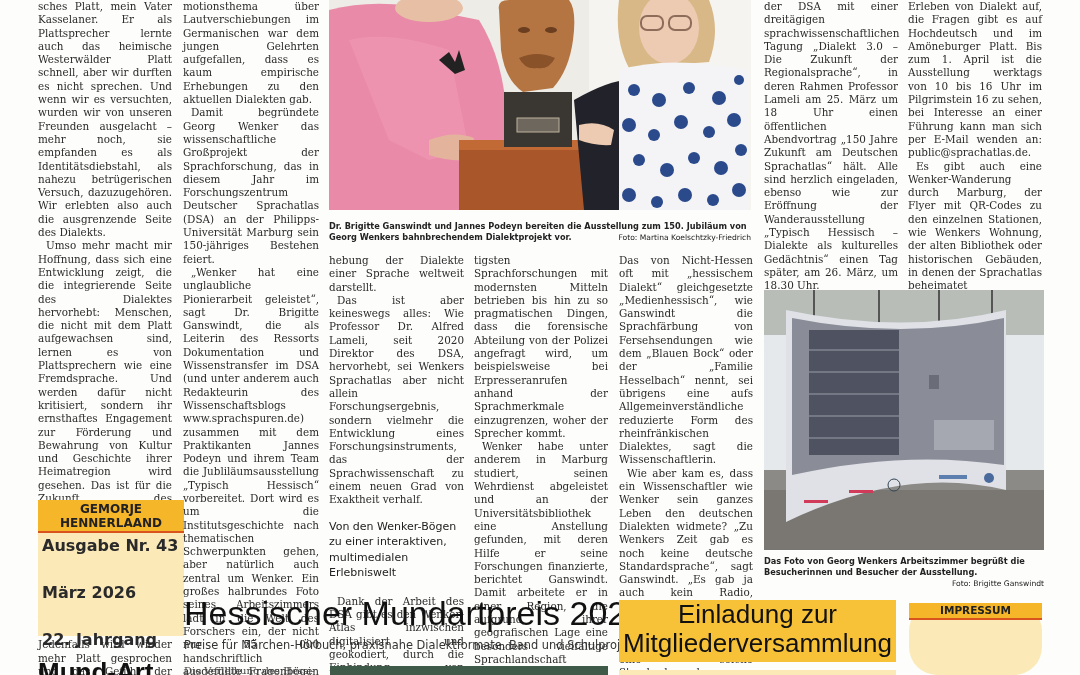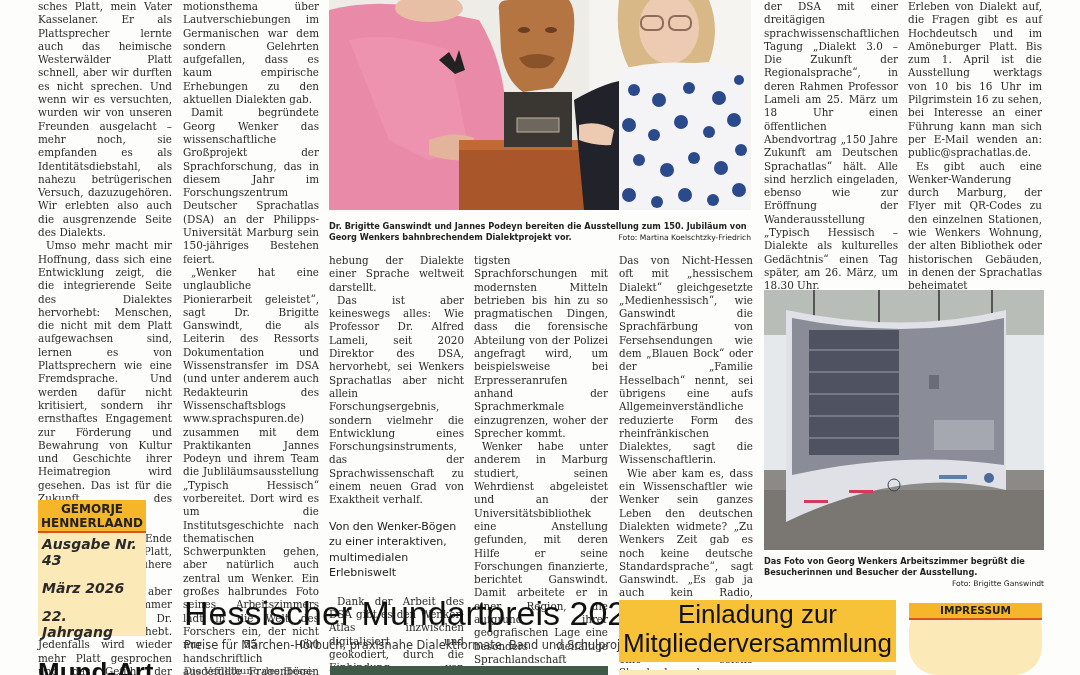--- a/index.html
+++ b/index.html
@@ -7,46 +7,46 @@
          font-family:"DejaVu Serif", "Liberation Serif", serif; color:#2a2a2a; }
   .col { position:absolute; font-size:10.4px; line-height:13.3px; text-align:justify; hyphens:manual; }
   .col p { margin:0; text-indent:8px; }
   .col p.noind { text-indent:0; }
   .caption { position:absolute; font-family:"DejaVu Sans","Liberation Sans",sans-serif; font-size:8.2px; line-height:11px; font-weight:bold; color:#222; }
   .caption .credit { font-weight:normal; float:right; font-size:7.6px; }
   .subhead { font-family:"DejaVu Sans","Liberation Sans",sans-serif; font-size:11px; line-height:15.5px; font-weight:normal; color:#222; margin:12px 0 14px 0; text-align:left; }
   .photo { position:absolute; overflow:hidden; }
   .infobox { position:absolute; background:#fbe9b8; }
   .infobox-head { background:#f6b62a; border-bottom:2px solid #d9531e; text-align:center; font-family:"DejaVu Sans","Liberation Sans",sans-serif; font-weight:bold; color:#222; }
-  .infobox .line { font-family:"DejaVu Sans","Liberation Sans",sans-serif; font-weight:bold; font-size:14px; padding:6px 4px;font-style:italic; }
+  .infobox .line { font-family:"DejaVu Sans","Liberation Sans",sans-serif; font-weight:bold; font-size:16px; padding:14px 4px; }
   .infobox .body { font-family:"DejaVu Sans","Liberation Sans",sans-serif; font-size:8.7px; line-height:10.3px; padding:1px 4px; text-align:justify; color:#333; }
   .headline { position:absolute; font-family:"Liberation Sans", sans-serif; color:#111; white-space:nowrap; }
 </style>
 </head>
 <body>
 
 <div class="col" style="left:38px; top:0px; width:134px;">
   <p class="noind">sches Platt, mein Vater Kasselaner. Er als Plattsprecher lernte auch das heimische Westerwälder Platt schnell, aber wir durften es nicht sprechen. Und wenn wir es versuchten, wurden wir von unseren Freunden ausgelacht – mehr noch, sie empfanden es als Identitätsdiebstahl, als nahezu betrügerischen Versuch, dazuzugehören. Wir erlebten also auch die ausgrenzende Seite des Dialekts.</p>
   <p>Umso mehr macht mir Hoffnung, dass sich eine Entwicklung zeigt, die die integrierende Seite des Dialektes hervorhebt: Menschen, die nicht mit dem Platt aufgewachsen sind, lernen es von Plattsprechern wie eine Fremdsprache. Und werden dafür nicht kritisiert, sondern ihr ernsthaftes Engagement zur Förderung und Bewahrung von Kultur und Geschichte ihrer Heimatregion wird gesehen. Das ist für die Zukunft des Plattsprechens vielversprechend. Vielleicht steht am Ende nicht das „reine“ Platt, das frühere Generationen gesprochen haben, aber Sprache hat sich immer verändert, wie Dr. Ganswindt hervorhebt. Jedenfalls wird wieder mehr Platt gesprochen und das Gefühl der Zusammengehörigkeit gestärkt. Wenn das keine schönen Aussichten sind!</p>
 </div>
 
-<div class="infobox" style="left:38px; top:500px; width:108px; height:136px;">
+<div class="infobox" style="left:38px; top:500px; width:146px; height:136px;">
   <div class="infobox-head" style="font-size:12px; line-height:14px; padding:2px 0 1px;">
     <div>GEMORJE</div>
     <div>HENNERLAAND</div>
   </div>
   <div class="line" style="padding-top:3px;">Ausgabe Nr. 43</div>
   <div class="line">März 2026</div>
   <div class="line">22. Jahrgang</div>
 </div>
 
 <div class="headline" style="left:38px; top:659px; font-size:26px; font-weight:bold; line-height:26px;">Mund-Art</div>
 
 <div class="col" style="left:183px; top:0px; width:136px;">
-  <p class="noind">motionsthema über Lautverschiebungen im Germanischen war dem sondern Gelehrten aufgefallen, dass es kaum empirische Erhebungen zu den aktuellen Dialekten gab.</p>
+  <p class="noind">motionsthema über Lautverschiebungen im Germanischen war dem jungen Gelehrten aufgefallen, dass es kaum empirische Erhebungen zu den aktuellen Dialekten gab.</p>
   <p>Damit begründete Georg Wenker das wissenschaftliche Großprojekt der Sprachforschung, das in diesem Jahr im Forschungszentrum Deutscher Sprachatlas (DSA) an der Philipps-Universität Marburg sein 150-jähriges Bestehen feiert.</p>
   <p>„Wenker hat eine unglaubliche Pionierarbeit geleistet“, sagt Dr. Brigitte Ganswindt, die als Leiterin des Ressorts Dokumentation und Wissenstransfer im DSA (und unter anderem auch Redakteurin des Wissenschaftsblogs www.sprachspuren.de) zusammen mit dem Praktikanten Jannes Podeyn und ihrem Team die Jubliläumsausstellung „Typisch Hessisch“ vorbereitet. Dort wird es um die Institutsgeschichte nach thematischen Schwerpunkten gehen, aber natürlich auch zentral um Wenker. Ein großes halbrundes Foto seines Arbeitszimmers lädt in die Welt des Forschers ein, der nicht nur 55 000 handschriftlich ausgefüllte Fragenbögen aus dem gesamten Deutschen Reich auswertete, sondern auch von Hand riesige Karten der deutschen Spracheigenschaften zeichnete. Die Legenden seiner berühmten Karten werden zu sehen sein, Tusche und Feder und was der Forscher brauchte, um aus seiner kleinen Idee ein Riesenprojekt werden zu lassen, das bis heute die umfassendste Gesamter-</p>
 </div>
 
 <div class="photo" style="left:329px; top:0px; width:422px; height:210px; background:#f1efe9;">
   <svg width="422" height="210" viewBox="0 0 422 210">
     <rect x="0" y="0" width="422" height="210" fill="#eeece6"></rect>
     <rect x="260" y="0" width="162" height="210" fill="#f5f4f0"></rect>
 
     <path d="M0 10 Q40 0 80 6 L150 20 Q175 60 178 120 L172 210 L0 210 Z" fill="#e98aa8"></path>

